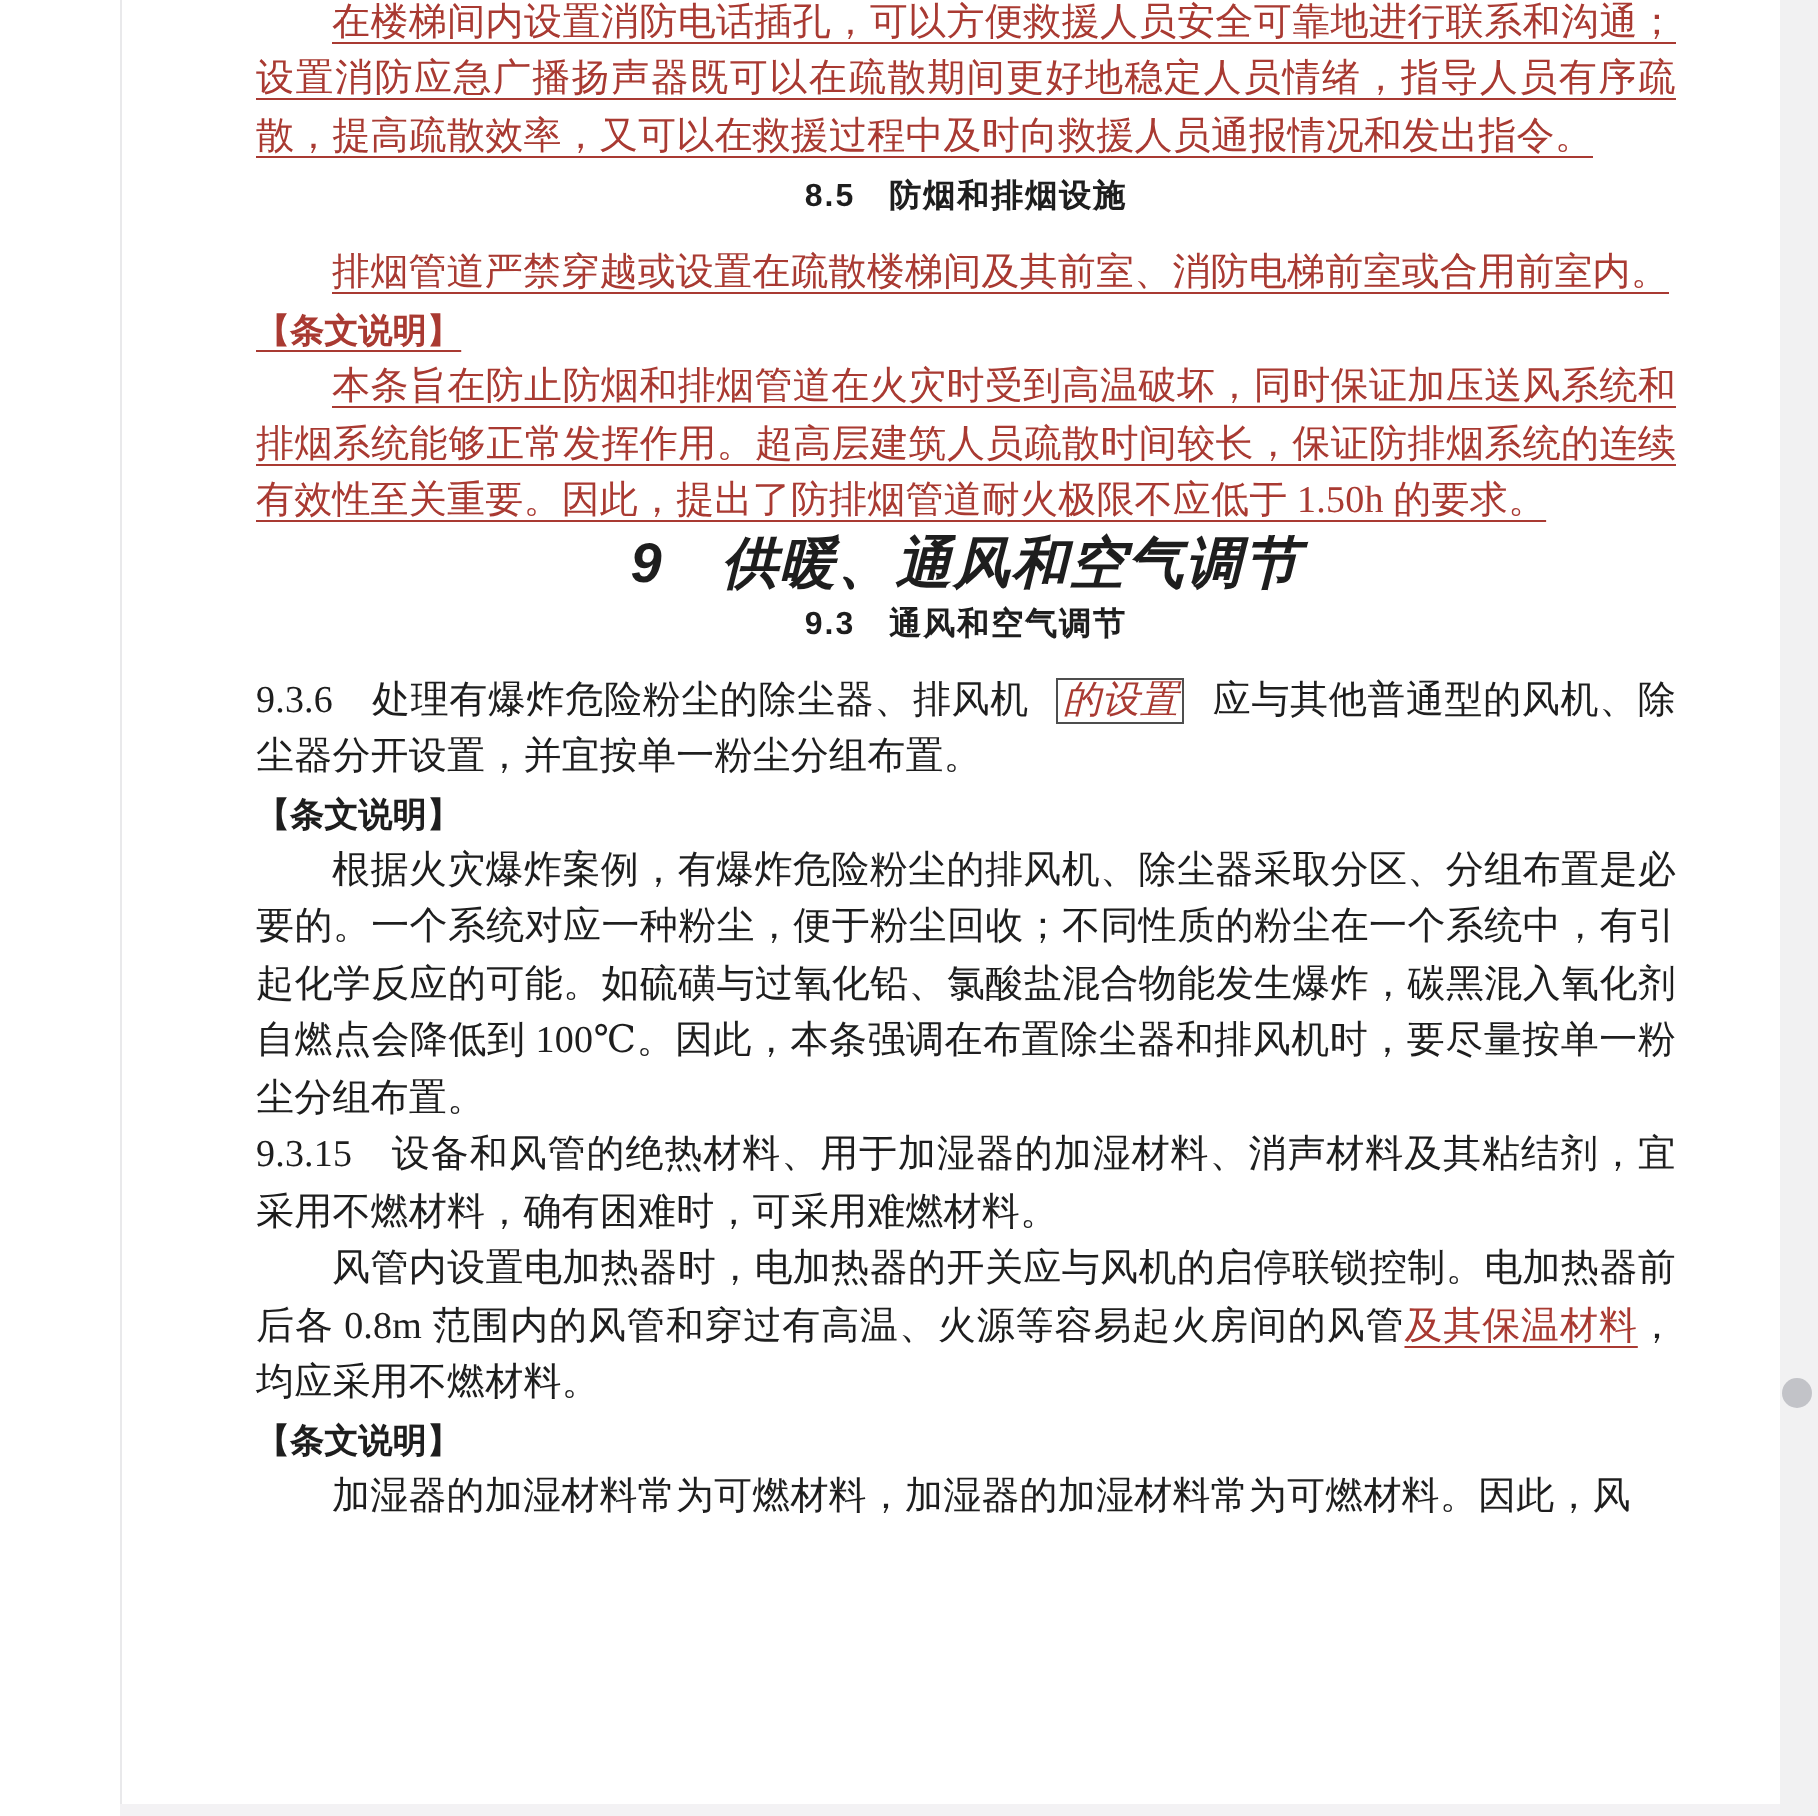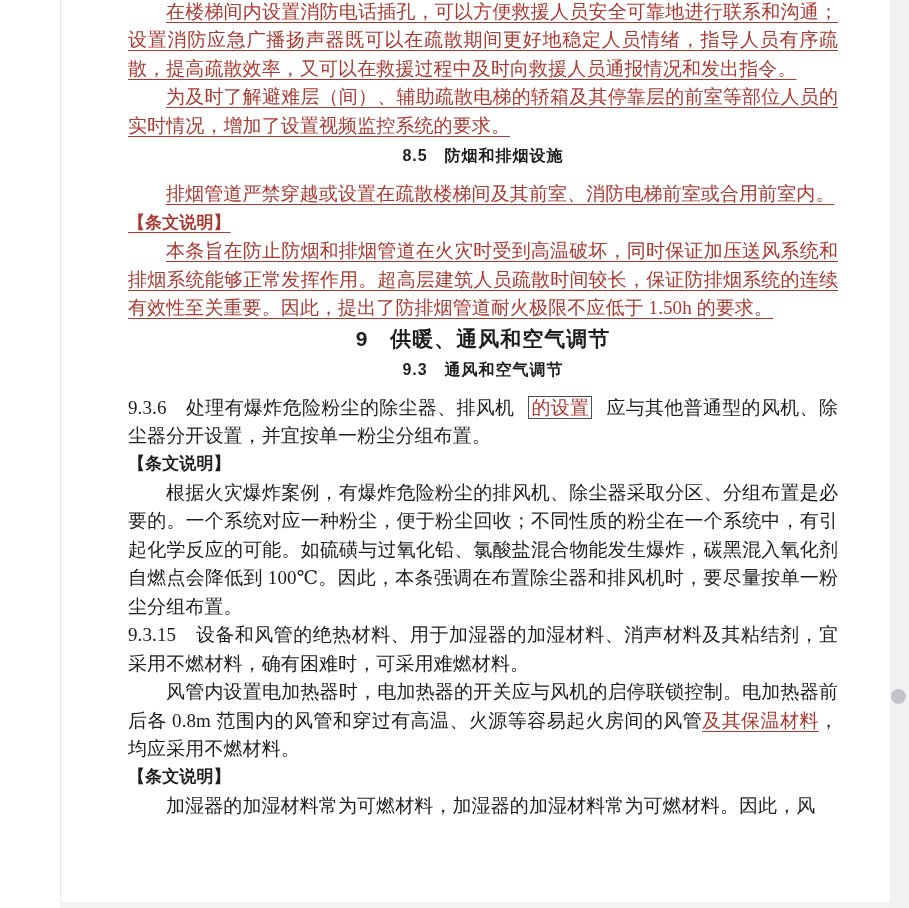--- a/index.html
+++ b/index.html
@@ -19,38 +19,37 @@
   }
   .blk{margin:0;}
   .ind{text-indent:2em;}
   .c-red{color:#a93a32;}
   .u{text-decoration:underline;text-underline-offset:4px;text-decoration-thickness:1px;}
   .b{font-weight:bold;}
   .k-h1,.k-h2{
     font-family:"Liberation Sans","DejaVu Sans",sans-serif;font-weight:bold;
     text-align:center;text-indent:0;letter-spacing:1px;
   }
-  .k-h1{font-size:21px;line-height:30px;margin:1px 0 0 0;}
+  .k-h1{font-size:28px;line-height:30px;margin:1px 0 0 0;font-style:italic;}
   .k-h2{font-size:16px;line-height:30px;margin:1px 0 9px 0;}
   .k-label{
     font-family:"Liberation Sans","DejaVu Sans",sans-serif;font-weight:bold;
     font-size:17px;text-indent:0;
   }
-  .boxed{border:1px solid #4e4e4e;padding:0 2px;margin:0 14px;}
+  .boxed{border:1px solid #4e4e4e;padding:0 2px;margin:0 14px;font-style:italic;}
 </style>
 </head>
 <body>
 
 <div id="page">
   <div class="edge-line"></div>
   <div class="right-strip"></div>
   <div class="bottom-strip"></div>
   <div id="content">
       <div class="blk k-p c-red u ind"><span class="">在楼梯间内设置消防电话插孔，可以方便救援人员安全可靠地进行联系和沟通；设置消防应急广播扬声器既可以在疏散期间更好地稳定人员情绪，指导人员有序疏散，提高疏散效率，又可以在救援过程中及时向救援人员通报情况和发出指令。</span></div>
-      <div class="blk k-p c-red u ind"><span class="">为及时了解避难层（间）、辅助疏散电梯的轿箱及其停靠层的前室等部位人员的实时情况，增加了设置视频监控系统的要求。</span></div>
       <div class="blk k-h2"><span class="">8.5　防烟和排烟设施</span></div>
       <div class="blk k-p c-red u ind"><span class="">排烟管道严禁穿越或设置在疏散楼梯间及其前室、消防电梯前室或合用前室内。</span></div>
       <div class="blk k-label c-red u"><span class="">【条文说明】</span></div>
       <div class="blk k-p c-red u ind"><span class="">本条旨在防止防烟和排烟管道在火灾时受到高温破坏，同时保证加压送风系统和排烟系统能够正常发挥作用。超高层建筑人员疏散时间较长，保证防排烟系统的连续有效性至关重要。因此，提出了防排烟管道耐火极限不应低于 1.50h 的要求。</span></div>
       <div class="blk k-h1"><span class="">9　供暖、通风和空气调节</span></div>
       <div class="blk k-h2"><span class="">9.3　通风和空气调节</span></div>
       <div class="blk k-clause"><span class="">9.3.6　处理有爆炸危险粉尘的除尘器、排风机</span><span class=" c-red boxed">的设置</span><span class="">应与其他普通型的风机、除尘器分开设置，并宜按单一粉尘分组布置。</span></div>
       <div class="blk k-label"><span class="">【条文说明】</span></div>
       <div class="blk k-p ind"><span class="">根据火灾爆炸案例，有爆炸危险粉尘的排风机、除尘器采取分区、分组布置是必要的。一个系统对应一种粉尘，便于粉尘回收；不同性质的粉尘在一个系统中，有引起化学反应的可能。如硫磺与过氧化铅、氯酸盐混合物能发生爆炸，碳黑混入氧化剂自燃点会降低到 100℃。因此，本条强调在布置除尘器和排风机时，要尽量按单一粉尘分组布置。</span></div>
       <div class="blk k-clause"><span class="">9.3.15　设备和风管的绝热材料、用于加湿器的加湿材料、消声材料及其粘结剂，宜采用不燃材料，确有困难时，可采用难燃材料。</span></div>

